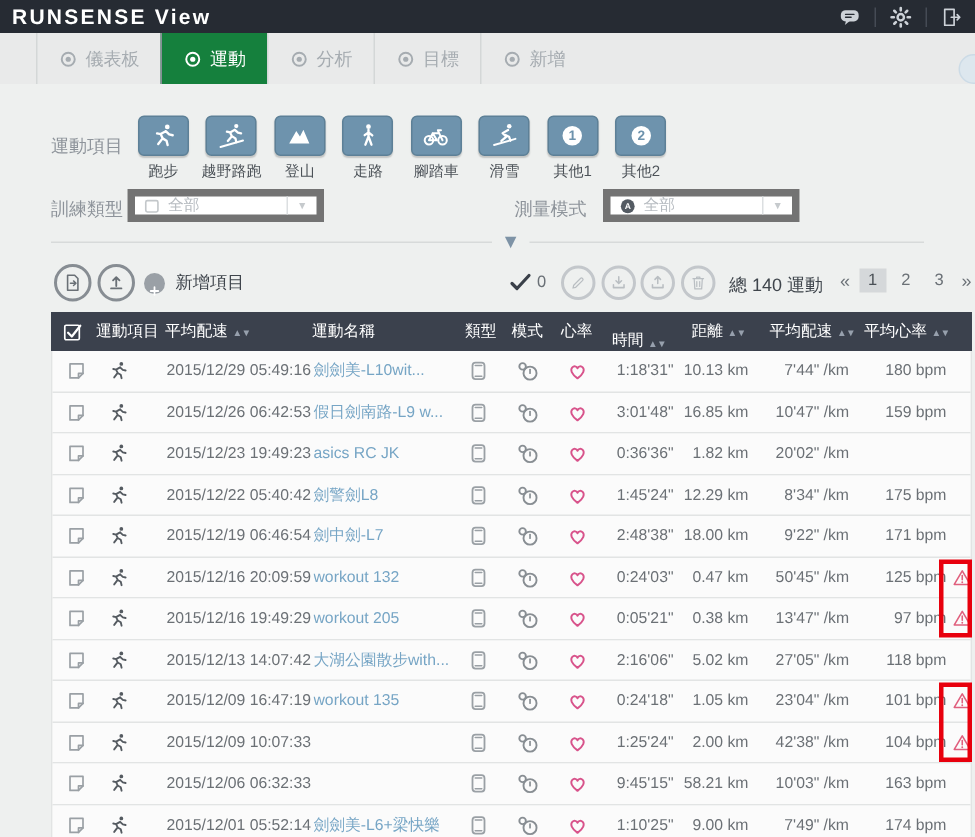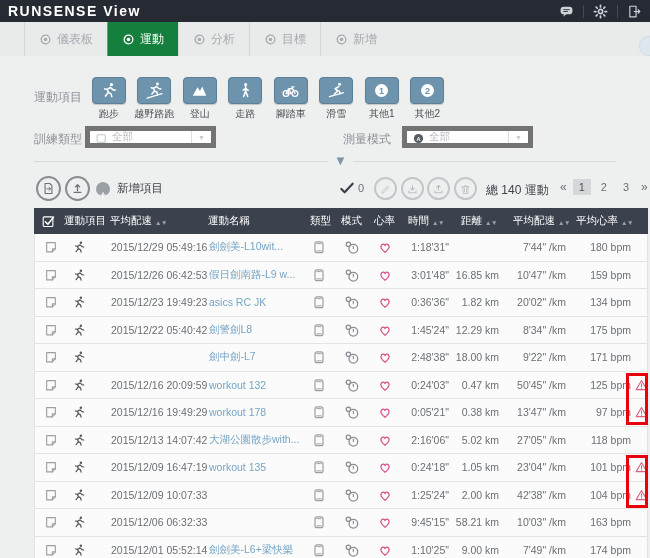--- a/index.html
+++ b/index.html
@@ -73,21 +73,21 @@
   #pages{display:flex;gap:4px;}
   .page{padding:2px 6px;cursor:pointer;}
   .page.active{background:#d5d8da;color:#4a5056;}
   .pg-prev,.pg-next{cursor:pointer;font-size:12px;padding:0 2px;}
 
   
   .thead{position:absolute;left:34px;top:208px;width:614px;height:26px;background:#3b414d;color:#fff;}
   .hc{position:absolute;top:0;height:26px;display:flex;align-items:center;gap:3px;
       font-size:10.5px;white-space:nowrap;cursor:pointer;}
   .h-check{left:7px;width:15px;} .h-sport{left:30px;} .h-date{left:76px;} .h-name{left:174px;}
-  .h-type{left:276px;} .h-mode{left:307px;} .h-hr{left:340px;} .h-time{left:374px;}
+  .h-type{left:276px;} .h-mode{left:307px;} .h-hr{left:340px;} .h-time{left:374px;align-items:flex-end;}
   .h-dist{left:427px;} .h-pace{left:479px;} .h-avghr{left:542px;}
   .h-check .ic{width:15px;height:15px;display:block;}
 
   .rows{position:absolute;left:34px;top:234px;width:614px;border-left:1px solid #e2e4e4;
         border-right:1px solid #e2e4e4;box-sizing:border-box;}
   .trow{position:relative;height:27.5px;background:#fbfbfb;border-bottom:1px solid #e2e4e4;box-sizing:border-box;}
   .cell{position:absolute;top:0;height:100%;display:flex;align-items:center;font-size:10.5px;
         color:#6b7075;white-space:nowrap;}
   .c-memo{left:8px;width:16px;color:#9aa0a5;cursor:pointer;}
   .c-sporticon{left:36px;width:15px;color:#555b61;}
@@ -394,20 +394,21 @@
             <circle cx="7.2" cy="8" r="2.9" stroke-width="1.7"></circle>
             <path d="M13.8 14v-3.2" stroke-width="1.5"></path>
           </svg>
         </span>
     <span class="cell c-heart">
           <svg viewBox="0 0 24 24" width="100%" height="100%" fill="none" stroke="currentColor" stroke-width="1.6" stroke-linecap="round" stroke-linejoin="round">
             <path d="M12 19.5C5.8 14.7 4.6 11 6.8 8.6c1.8-2 4.2-1.3 5.2.8 1-2.1 3.4-2.8 5.2-.8 2.2 2.4 1 6.1-5.2 10.9z" stroke-width="1.9"></path>
           </svg>
         </span>
     <span class="cell c-time">1:18'31"</span>
+    <span class="cell c-dist">10.13 km</span>
     <span class="cell c-pace">7'44" /km</span>
     <span class="cell c-hr">180 bpm</span>
 
   </div>
       <div class="trow">
     <span class="cell c-memo">
           <svg viewBox="0 0 24 24" width="100%" height="100%" fill="none" stroke="currentColor" stroke-width="1.6" stroke-linecap="round" stroke-linejoin="round">
             <path d="M5.5 5h13v9.5L14 19H5.5z" stroke-width="1.7"></path>
             <path d="M14 19v-4.5h4.5" stroke-width="1.7"></path>
           </svg>
@@ -473,21 +474,20 @@
           </svg>
         </span>
     <span class="cell c-heart">
           <svg viewBox="0 0 24 24" width="100%" height="100%" fill="none" stroke="currentColor" stroke-width="1.6" stroke-linecap="round" stroke-linejoin="round">
             <path d="M12 19.5C5.8 14.7 4.6 11 6.8 8.6c1.8-2 4.2-1.3 5.2.8 1-2.1 3.4-2.8 5.2-.8 2.2 2.4 1 6.1-5.2 10.9z" stroke-width="1.9"></path>
           </svg>
         </span>
     <span class="cell c-time">0:36'36"</span>
     <span class="cell c-dist">1.82 km</span>
     <span class="cell c-pace">20'02" /km</span>
-    <span class="cell c-hr">134 bpm</span>
 
   </div>
       <div class="trow">
     <span class="cell c-memo">
           <svg viewBox="0 0 24 24" width="100%" height="100%" fill="none" stroke="currentColor" stroke-width="1.6" stroke-linecap="round" stroke-linejoin="round">
             <path d="M5.5 5h13v9.5L14 19H5.5z" stroke-width="1.7"></path>
             <path d="M14 19v-4.5h4.5" stroke-width="1.7"></path>
           </svg>
         </span>
     <span class="cell c-sporticon">
@@ -528,20 +528,21 @@
             <path d="M5.5 5h13v9.5L14 19H5.5z" stroke-width="1.7"></path>
             <path d="M14 19v-4.5h4.5" stroke-width="1.7"></path>
           </svg>
         </span>
     <span class="cell c-sporticon">
           <svg viewBox="0 0 24 24" width="100%" height="100%" fill="none" stroke="currentColor" stroke-width="1.6" stroke-linecap="round" stroke-linejoin="round">
             <circle cx="15.8" cy="4.6" r="2" fill="currentColor" stroke="none"></circle>
             <path d="M14.5 8.2l-4.3 2.4 1.7 3.6L8.2 19M11.9 14.2l3.3 2 .9 3.6M10.2 10.6L7.2 10M14.5 8.2l2.9 2.7 3 .7" stroke-width="2"></path>
           </svg>
         </span>
+    <span class="cell c-date">2015/12/19 06:46:54</span>
     <a class="cell c-name">劍中劍-L7</a>
     <span class="cell c-type">
           <svg viewBox="0 0 24 24" width="100%" height="100%" fill="none" stroke="currentColor" stroke-width="1.6" stroke-linecap="round" stroke-linejoin="round">
             <rect x="6" y="3.8" width="12" height="16.4" rx="3" stroke-width="1.8"></rect>
             <path d="M8.7 6.6h6.6M8.7 17.4h6.6" stroke-width="1.5"></path>
           </svg>
         </span>
     <span class="cell c-mode">
           <svg viewBox="0 0 24 24" width="100%" height="100%" fill="none" stroke="currentColor" stroke-width="1.6" stroke-linecap="round" stroke-linejoin="round">
             <circle cx="13.8" cy="14" r="5.8" stroke-width="1.7"></circle>
@@ -612,21 +613,21 @@
             <path d="M14 19v-4.5h4.5" stroke-width="1.7"></path>
           </svg>
         </span>
     <span class="cell c-sporticon">
           <svg viewBox="0 0 24 24" width="100%" height="100%" fill="none" stroke="currentColor" stroke-width="1.6" stroke-linecap="round" stroke-linejoin="round">
             <circle cx="15.8" cy="4.6" r="2" fill="currentColor" stroke="none"></circle>
             <path d="M14.5 8.2l-4.3 2.4 1.7 3.6L8.2 19M11.9 14.2l3.3 2 .9 3.6M10.2 10.6L7.2 10M14.5 8.2l2.9 2.7 3 .7" stroke-width="2"></path>
           </svg>
         </span>
     <span class="cell c-date">2015/12/16 19:49:29</span>
-    <a class="cell c-name">workout 178</a>
+    <a class="cell c-name">workout 205</a>
     <span class="cell c-type">
           <svg viewBox="0 0 24 24" width="100%" height="100%" fill="none" stroke="currentColor" stroke-width="1.6" stroke-linecap="round" stroke-linejoin="round">
             <rect x="6" y="3.8" width="12" height="16.4" rx="3" stroke-width="1.8"></rect>
             <path d="M8.7 6.6h6.6M8.7 17.4h6.6" stroke-width="1.5"></path>
           </svg>
         </span>
     <span class="cell c-mode">
           <svg viewBox="0 0 24 24" width="100%" height="100%" fill="none" stroke="currentColor" stroke-width="1.6" stroke-linecap="round" stroke-linejoin="round">
             <circle cx="13.8" cy="14" r="5.8" stroke-width="1.7"></circle>
             <circle cx="7.2" cy="8" r="2.9" stroke-width="1.7"></circle>

